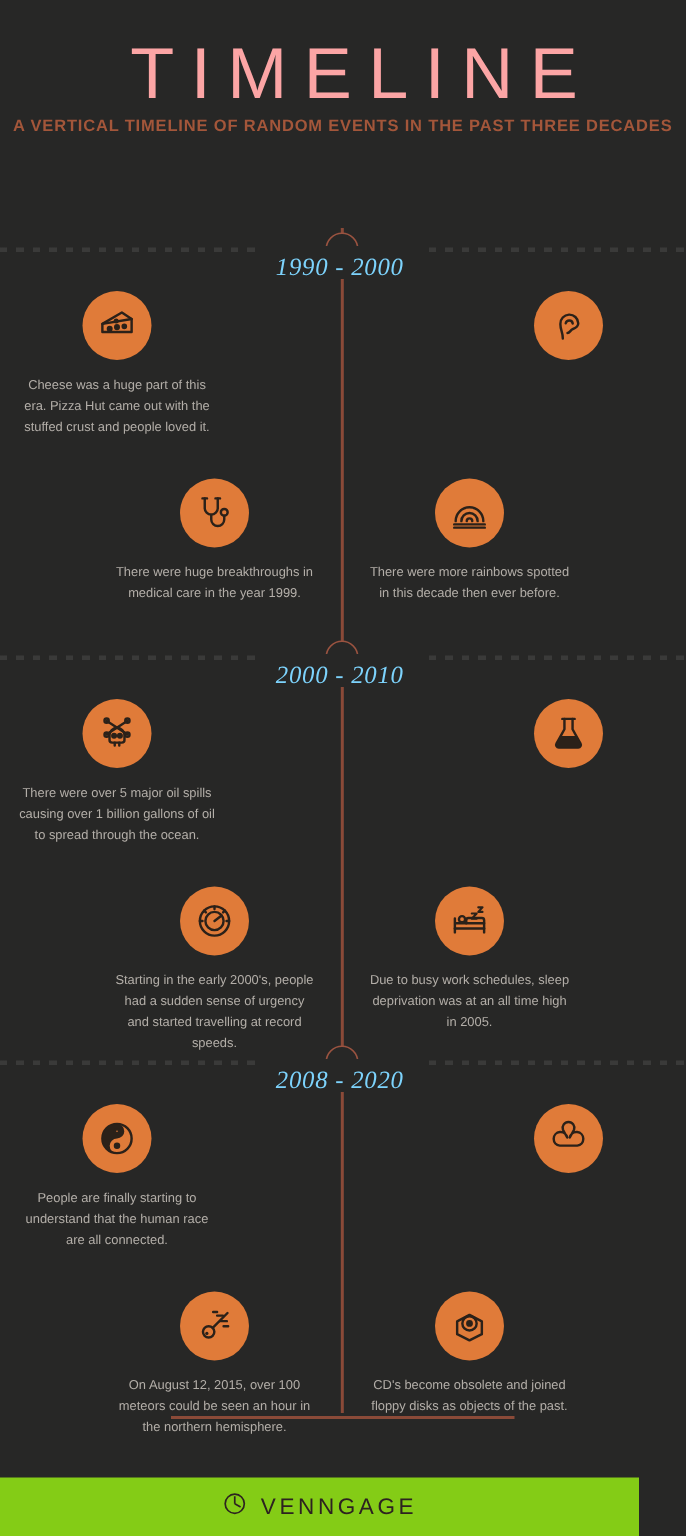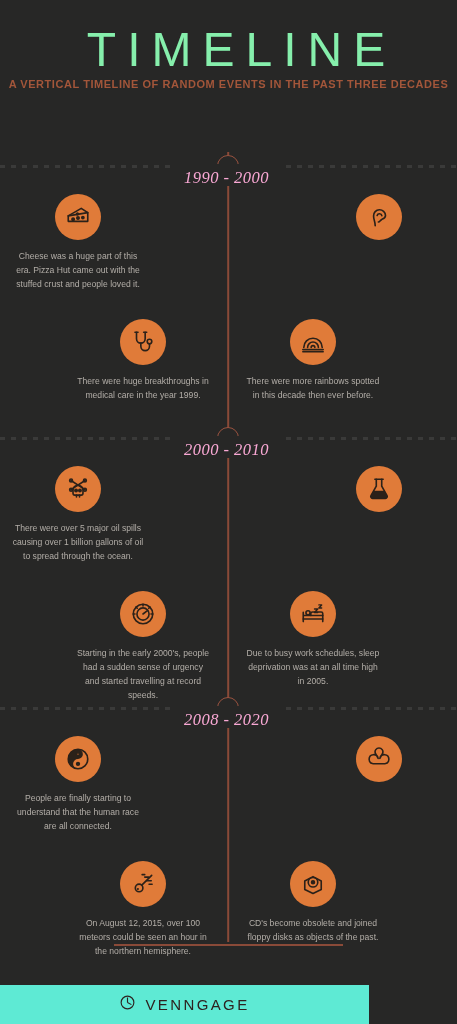--- a/index.html
+++ b/index.html
@@ -11,21 +11,21 @@
     position:relative;
   }
   .page{position:relative;width:457px;height:1024px;}
 
   
   .header{padding-top:26px;text-align:center;}
   .title{
     font-size:48px;
     font-weight:300;
     letter-spacing:11px;
-    color:#86efac;
+    color:#fca5a5;
     line-height:1;
     padding-left:26px;
     font-family:"Liberation Sans", sans-serif;
   }
   .subtitle{
     margin-top:4px;
     font-size:11px;
     letter-spacing:0.55px;
     color:#a3563a;
     font-weight:700;
@@ -76,34 +76,34 @@
     color:#b3aea8;
     padding:0 8px;
   }
 
   .decade{
     position:absolute;
     width:453px;text-align:center;
     font-family:"Liberation Serif", serif;
     font-style:italic;
     font-size:16.5px;
-    color:#f9a8d4;
+    color:#7dd3fc;
     letter-spacing:0.5px;
   }
   .decade-mask{
     position:absolute;
     left:228px;transform:translateX(-50%);
     height:22px;background:#272726;width:112px;
   }
 
   
   .footer{
     position:absolute;left:0;bottom:0;
-    width:369px;height:39px;
-    background:#5eead4;
+    width:426px;height:39px;
+    background:#84cc16;
     display:flex;align-items:center;justify-content:center;
     gap:9px;
   }
   .footer .brand{
     font-size:15px;letter-spacing:2.4px;color:#2d2320;font-weight:400;
   }
 </style>
 </head>
 <body>
 

